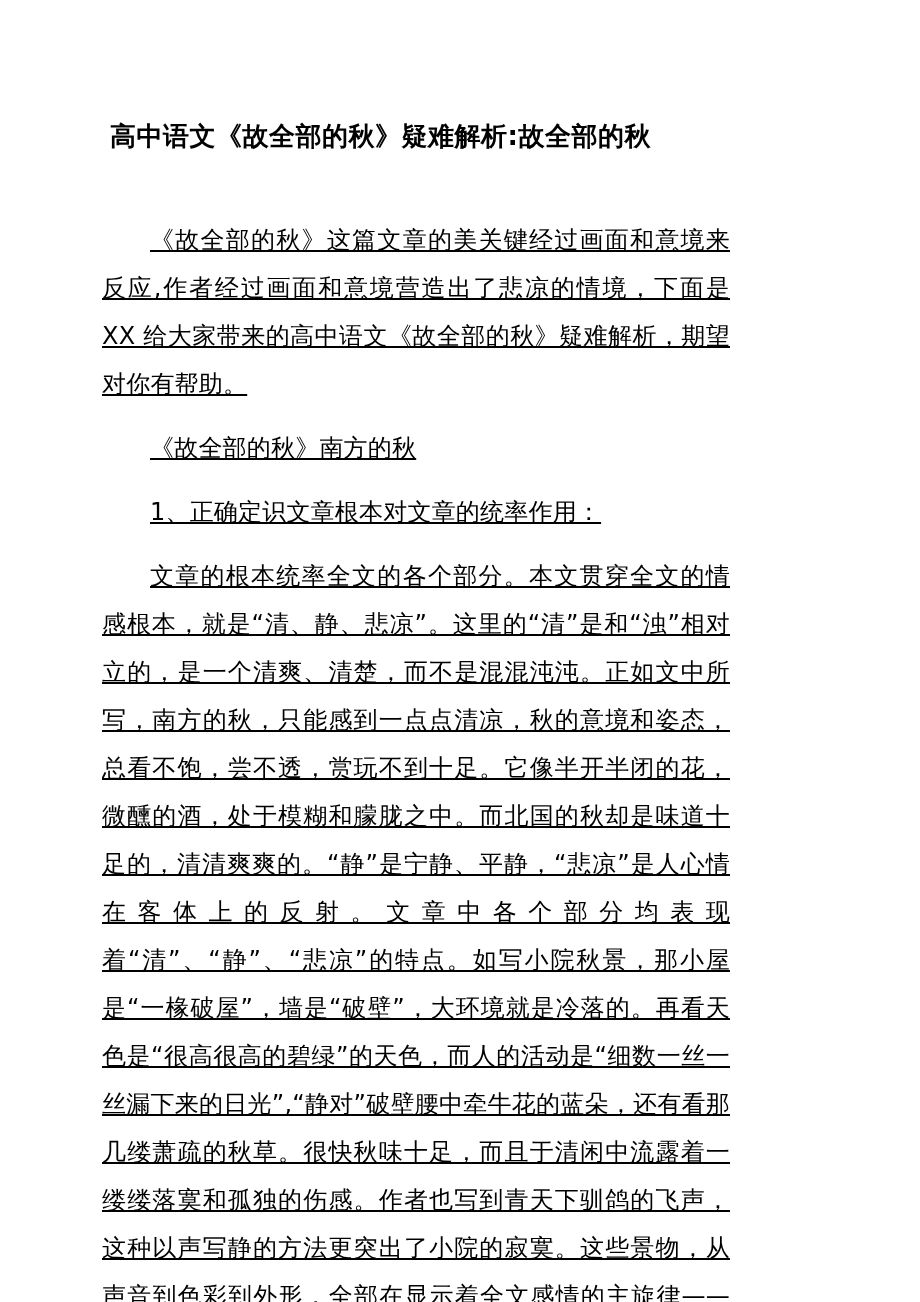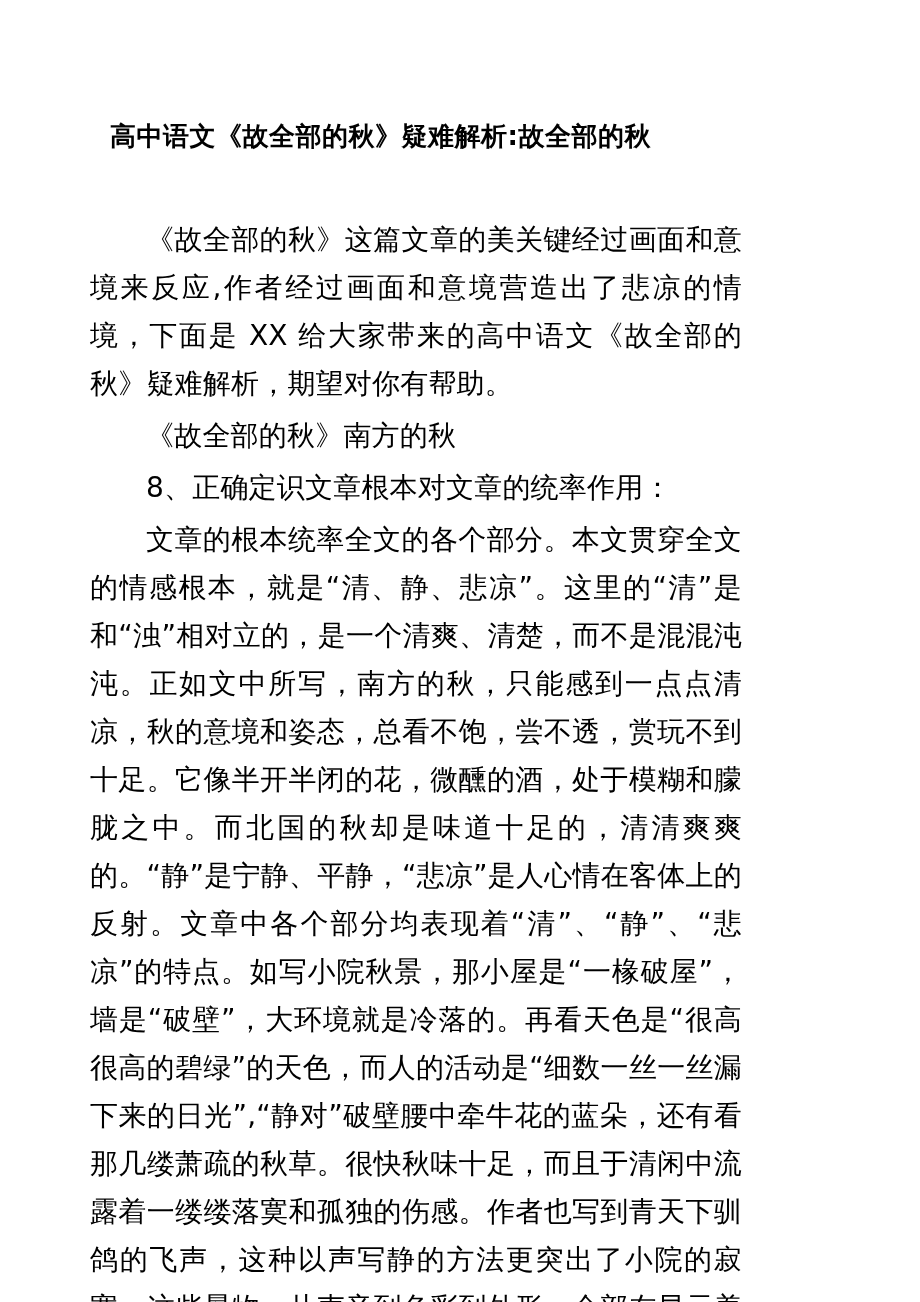--- a/index.html
+++ b/index.html
@@ -24,41 +24,42 @@
   .doc-title {
     font-size: 26px;
     font-weight: bold;
     line-height: 1.4;
     letter-spacing: 0.5px;
     text-align: left;
     margin: 0 0 62px 0;
     padding-left: 24px;
   }
   .para {
-    font-size: 28px;
+    font-size: 24px;
     line-height: 48px;
     text-align: justify;
     text-justify: inter-ideograph;
-    margin: 4px;
+    margin: 16px;
     letter-spacing: 0.2px;
+    text-decoration: underline;
   }
   .indent {
     text-indent: 2em;
   }
   .body-block p + p {
     margin-top: 0;
   }
 </style>
 </head>
 <body>
 
 <div class="page">
 
   <h1 class="doc-title">高中语文《故全部的秋》疑难解析:故全部的秋</h1>
 
   <div class="body-block">
     <p class="para indent">《故全部的秋》这篇文章的美关键经过画面和意境来反应,作者经过画面和意境营造出了悲凉的情境，下面是 XX 给大家带来的高中语文《故全部的秋》疑难解析，期望对你有帮助。</p>
     <p class="para indent">《故全部的秋》南方的秋</p>
-    <p class="para indent">8、正确定识文章根本对文章的统率作用：</p>
+    <p class="para indent">1、正确定识文章根本对文章的统率作用：</p>
     <p class="para indent">文章的根本统率全文的各个部分。本文贯穿全文的情感根本，就是“清、静、悲凉”。这里的“清”是和“浊”相对立的，是一个清爽、清楚，而不是混混沌沌。正如文中所写，南方的秋，只能感到一点点清凉，秋的意境和姿态，总看不饱，尝不透，赏玩不到十足。它像半开半闭的花，微醺的酒，处于模糊和朦胧之中。而北国的秋却是味道十足的，清清爽爽的。“静”是宁静、平静，“悲凉”是人心情在客体上的反射。文章中各个部分均表现着“清”、“静”、“悲凉”的特点。如写小院秋景，那小屋是“一椽破屋”，墙是“破壁”，大环境就是冷落的。再看天色是“很高很高的碧绿”的天色，而人的活动是“细数一丝一丝漏下来的日光”,“静对”破壁腰中牵牛花的蓝朵，还有看那几缕萧疏的秋草。很快秋味十足，而且于清闲中流露着一缕缕落寞和孤独的伤感。作者也写到青天下驯鸽的飞声，这种以声写静的方法更突出了小院的寂寞。这些景物，从声音到色彩到外形，全部在显示着全文感情的主旋律——清、静、悲凉。其它几幅图画也是如此。但应注意，“清、静、悲凉”即使是统率全文的，各幅风景图均统一</p>
   </div>
 
 </div>
 
 </body></html>

